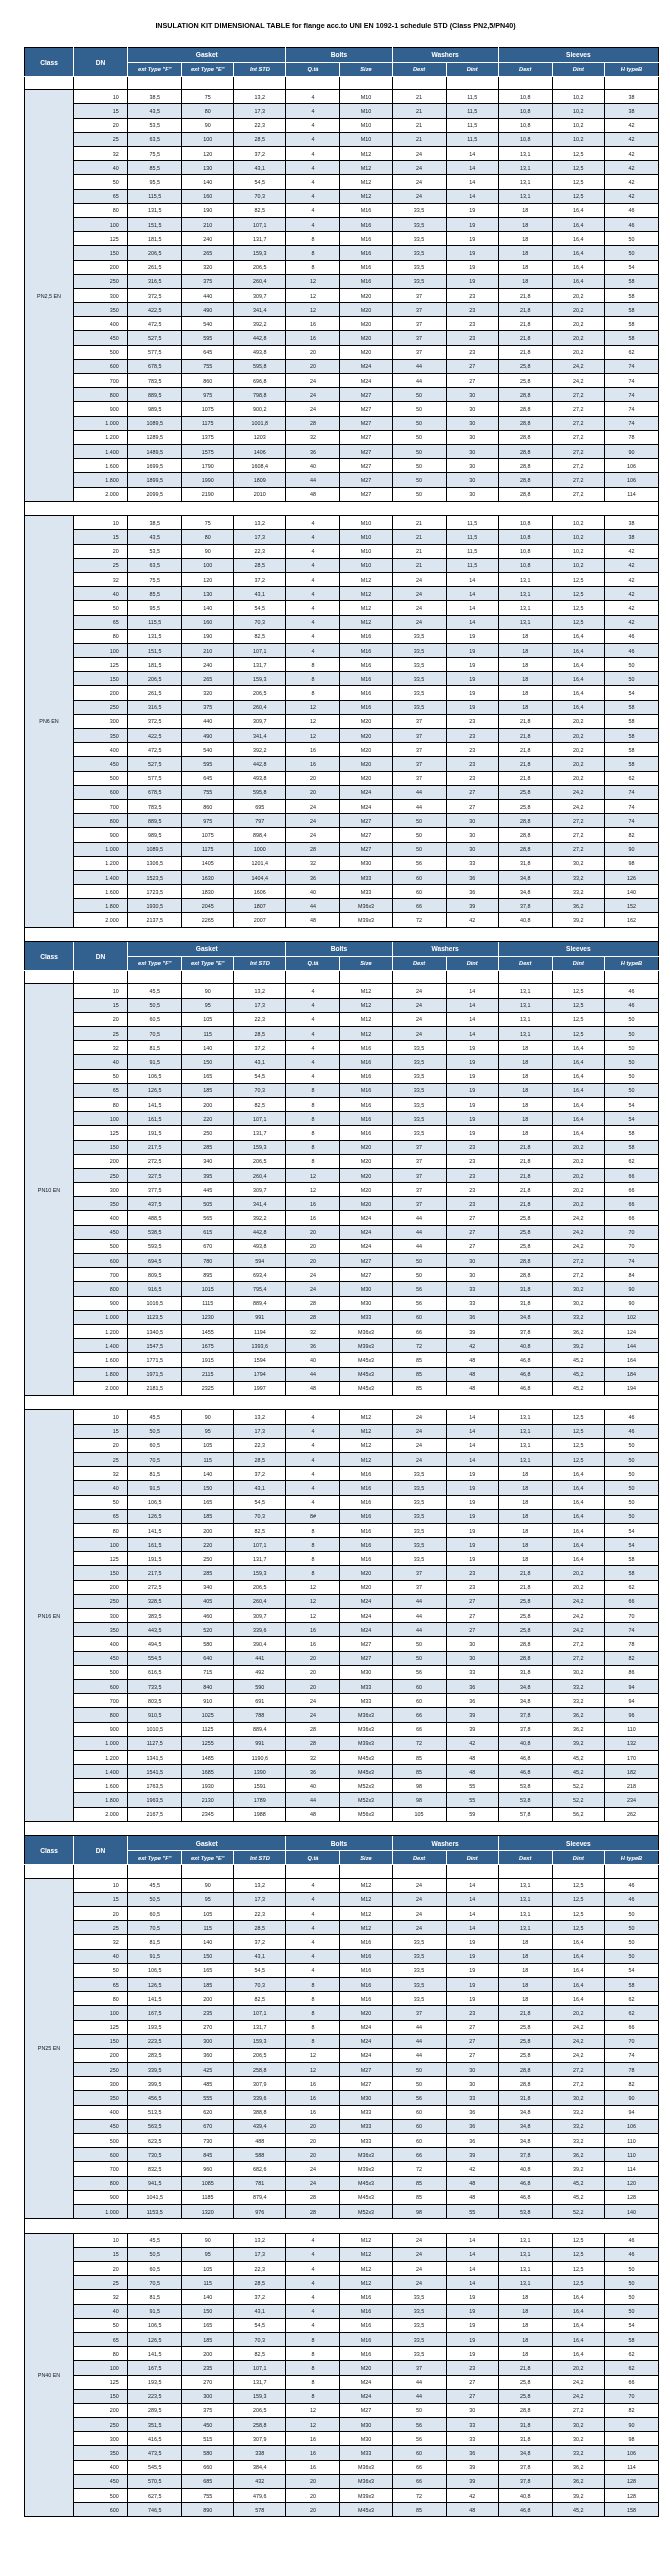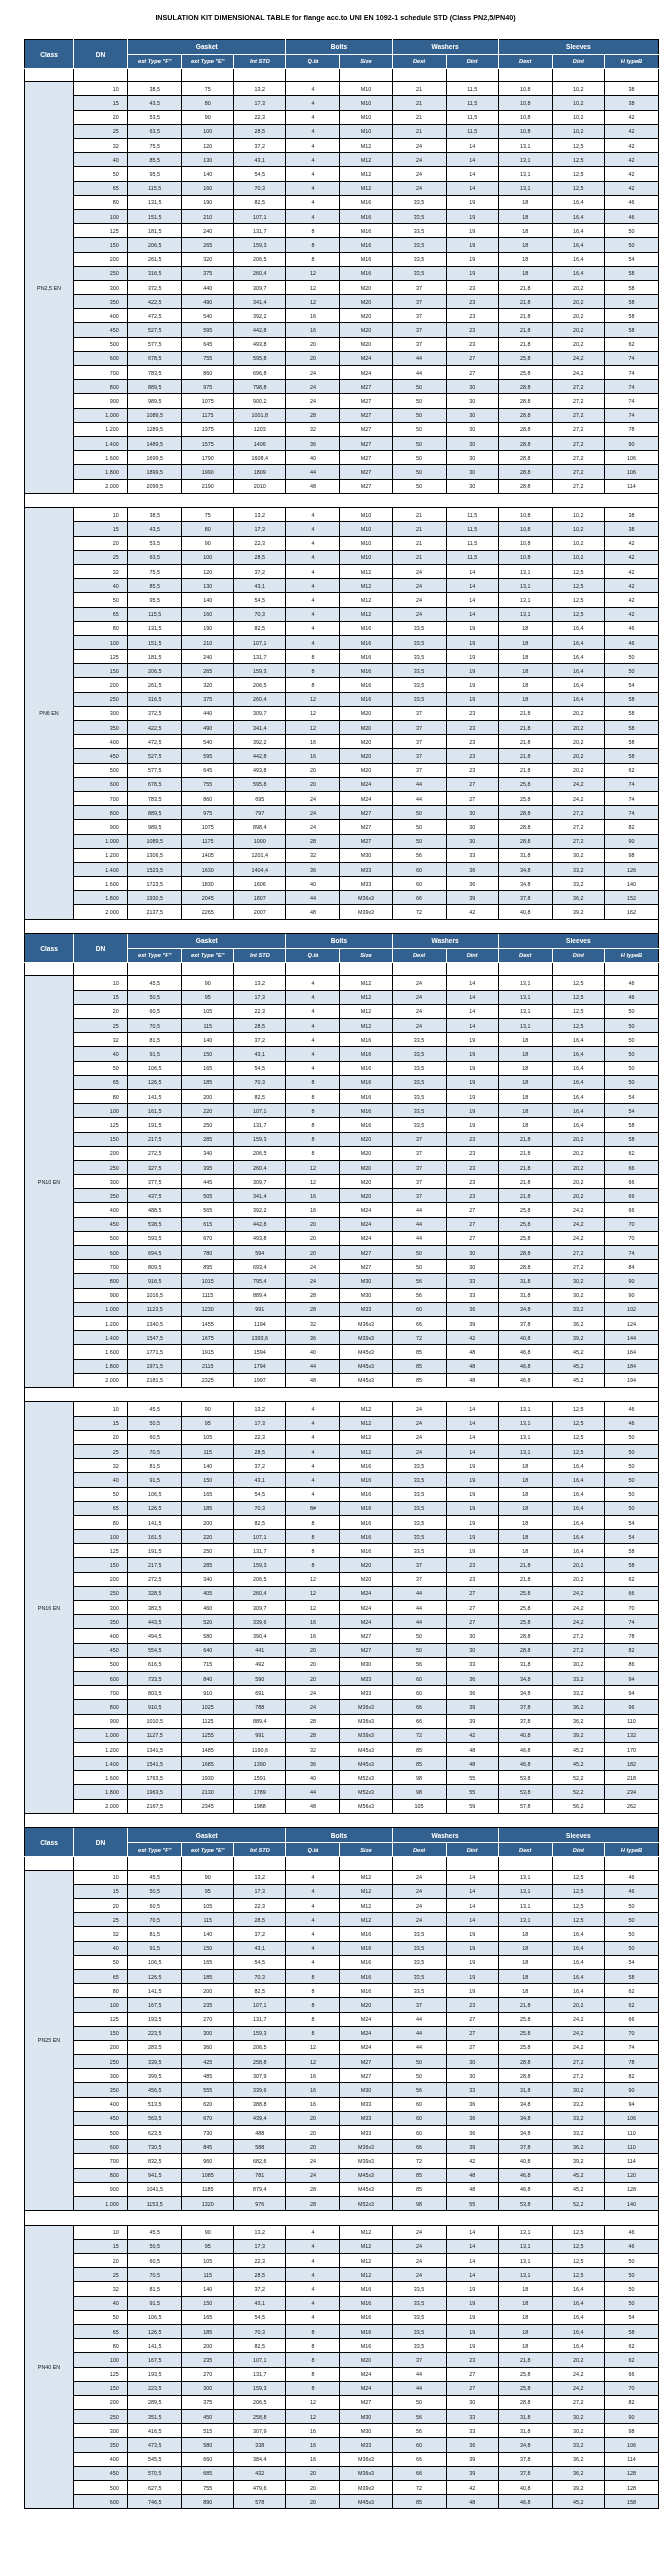--- a/index.html
+++ b/index.html
@@ -1,17 +1,17 @@
 <!DOCTYPE html>
 <html style="font-size:9.6px"><head>
 <meta charset="utf-8">
 <style>
   html,body{margin:0;padding:0;background:#ffffff;font-family:"Liberation Sans",sans-serif;}
   .page{width:671px;min-height:2576px;background:#fff;position:relative;}
-  .title{padding-top:13px;text-align:center;font-size:7.2px;font-weight:bold;color:#000;font-family:"Liberation Sans",sans-serif;}
+  .title{padding-top:21px;text-align:center;font-size:7.2px;font-weight:bold;color:#000;font-family:"Liberation Sans",sans-serif;}
   table.kit{border-collapse:collapse;margin:17px 0 0 24px;table-layout:fixed;width:635px;}
   table.kit td,table.kit th{box-sizing:border-box;overflow:hidden;white-space:nowrap;}
   
   tr.hdr th{background:#33618f;color:#ffffff;border:0.6px solid #ffffff;font-weight:bold;height:14.5px;}
   tr.hdr th.grp{font-size:6.6px;}
   tr.hdr th.sub{font-style:italic;font-size:5.7px;}
   tr.hdr th.cls,tr.hdr th.dn{font-size:6.6px;}
   
   tr.hdr th.first{border-left:1.2px solid #000;}
   tr.hdr th.last{border-right:1.2px solid #000;}

